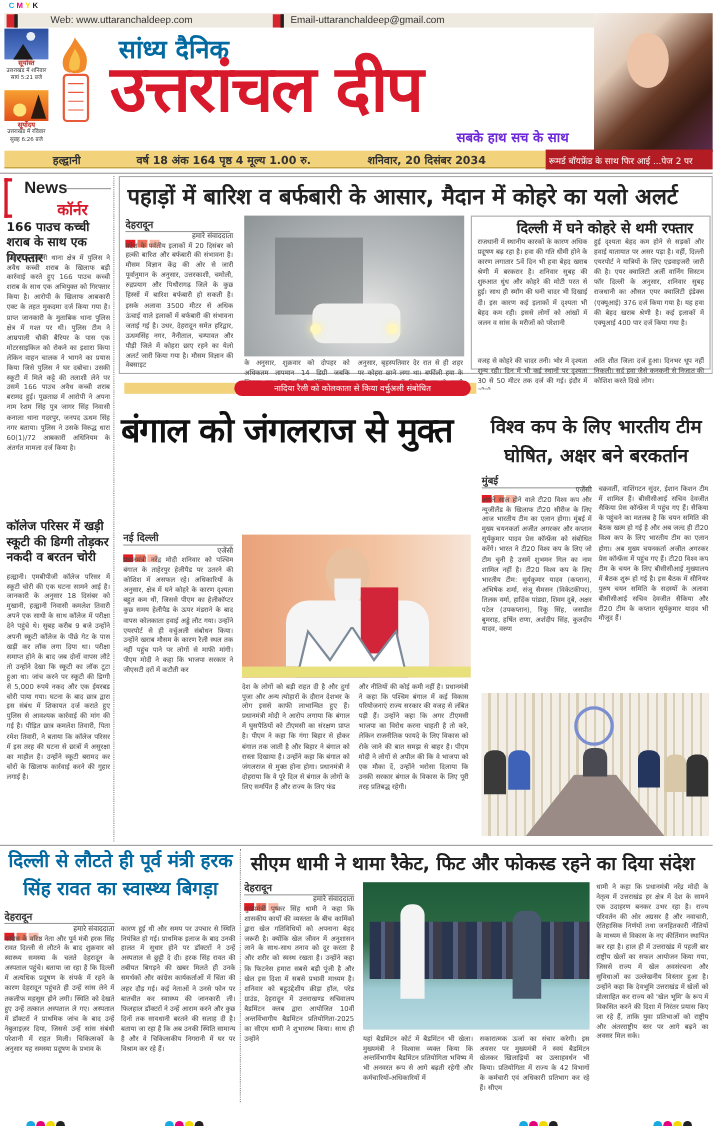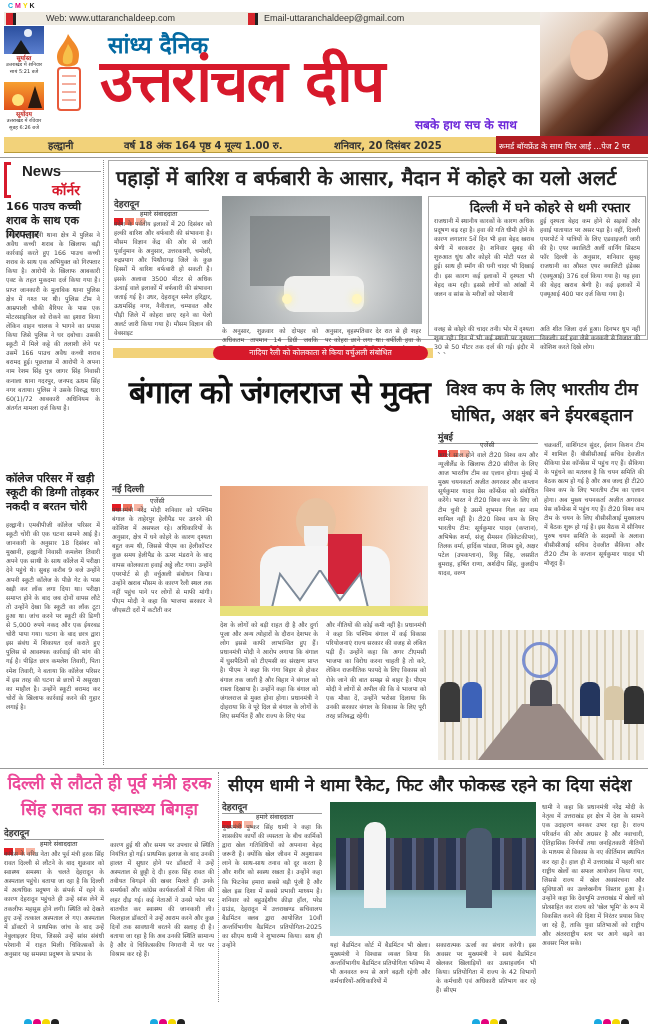--- a/index.html
+++ b/index.html
@@ -27,28 +27,28 @@
 .newsbox{left:4px;top:162px;width:97px;height:40px}
 .newsbox .br{position:absolute;left:0;top:0;width:7px;height:36px;border:3px solid #d7192b;border-right:none}
 .newsbox .n{position:absolute;left:18px;top:0;font:bold 15px "Liberation Sans",sans-serif;color:#222}
 .newsbox .k{position:absolute;left:48px;top:18px;font:bold 14px "DejaVu Sans",sans-serif;color:#d7192b}
 .h-left{left:6px;font:bold 11px "DejaVu Sans",sans-serif;line-height:14px;color:#222}
 .h-main{font:bold 20px "DejaVu Sans",sans-serif;color:#222;white-space:nowrap}
 .loc{font:bold 9px "DejaVu Sans",sans-serif;color:#333;border-bottom:1px solid #999}
 .dots{height:7px}
 .dots i{display:inline-block;width:9px;height:7px;margin-right:2px}
 .dots i:nth-child(1){background:#e31b23}.dots i:nth-child(2){background:#f0705b}.dots i:nth-child(3){background:#f8b7a6}
-.byline{font:6.5px "DejaVu Sans",sans-serif;color:#333;text-align:left}
+.byline{font:6.5px "DejaVu Sans",sans-serif;color:#333;text-align:right}
 .photo{overflow:hidden}
 .boxline{border:1px solid #aaa}
 .pill{left:213px;top:346px;width:215px;height:14px;background:#d7192b;color:#fff;border-radius:7px;font:7.5px "DejaVu Sans",sans-serif;text-align:center;line-height:14px}
 .pillbar{left:113px;top:348px;width:320px;height:10px;background:#f2d27a}
-.h-big{left:110px;top:372px;width:320px;font:bold 31px "DejaVu Sans",sans-serif;line-height:40px;color:#111;text-align:right;letter-spacing:-1px}
+.h-big{left:110px;top:372px;width:320px;font:bold 31px "DejaVu Sans",sans-serif;line-height:40px;color:#111;text-align:left;letter-spacing:-1px}
 .h-wc{left:436px;top:376px;width:212px;font:bold 17px "DejaVu Sans",sans-serif;line-height:26px;color:#222;text-align:center}
-.h-harak{left:2px;top:770px;width:215px;font:bold 17px "DejaVu Sans",sans-serif;line-height:26px;color:#ec4899;text-align:center}
+.h-harak{left:2px;top:770px;width:215px;font:bold 17px "DejaVu Sans",sans-serif;line-height:26px;color:#0369a1;text-align:center}
 .h-dhami{left:228px;top:773px;font:bold 17px "DejaVu Sans",sans-serif;color:#222;white-space:nowrap}
 .regm{bottom:4px;height:8px}
 .regm i{display:inline-block;width:8px;height:8px;border-radius:50%;margin-right:1px}
 .regm i:nth-child(1){background:#19a9e1}.regm i:nth-child(2){background:#e4007c}.regm i:nth-child(3){background:#f5d800}.regm i:nth-child(4){background:#222}
 </style>
 </head>
 <body>
 
 <div class="abs cmyk"><span>C</span><span>M</span><span>Y</span><span>K</span></div>
 
@@ -84,21 +84,21 @@
 <div class="abs mast">उत्तरांचल दीप</div>
 <div class="abs tag">सबके हाथ सच के साथ</div>
 
 <div class="abs actress">
     <div class="face"></div>
   </div>
 
 <div class="abs dateline">
   <span style="left:44px">हल्द्वानी</span>
   <span style="left:120px">वर्ष 18 अंक 164 पृष्ठ 4 मूल्य 1.00 रु.</span>
-  <span style="left:330px">शनिवार, 20 दिसंबर 2025</span>
+  <span style="left:330px">शनिवार, 20 दिसंबर 2034</span>
 </div>
 <div class="abs promo">रूमर्ड बॉयफ्रेंड के साथ फिर आई ...पेज 2 पर</div>
 
 <div class="abs hr" style="left:0;top:157px;width:648px;height:1px"></div>
 
 <div class="abs newsbox">
   <div class="br"></div>
   <div class="n">News</div>
   <div style="position:absolute;left:55px;top:9px;width:42px;height:1px;background:#999"></div>
   <div class="k">कॉर्नर</div>
@@ -143,21 +143,21 @@
   <div style="position:absolute;left:40px;top:60px;width:130px;height:60px;background:#f5f5f5;border-radius:20px 20px 0 0"></div>
   <div style="position:absolute;left:108px;top:48px;width:34px;height:60px;background:#d3253a"></div>
   <svg style="position:absolute;left:40px;top:84px" width="120" height="46">
       <path d="M10 46 L20 4 L40 30 L60 0 L80 30 L100 4 L110 46 Z" fill="#fff" stroke="#7d8a99" stroke-width="2"></path>
     </svg>
   <div style="position:absolute;left:0;bottom:0;width:208px;height:10px;background:#e8e07a"></div>
 </div>
 <div class="abs col-text" style="left:220px;top:620px;width:98px;height:145px">देश के लोगों को बड़ी राहत दी है और दुर्गा पूजा और अन्य त्योहारों के दौरान देशभर के लोग इससे काफी लाभान्वित हुए हैं। प्रधानमंत्री मोदी ने आरोप लगाया कि बंगाल में घुसपैठियों को टीएमसी का संरक्षण प्राप्त है। पीएम ने कहा कि गंगा बिहार से होकर बंगाल तक जाती है और बिहार ने बंगाल को रास्ता दिखाया है। उन्होंने कहा कि बंगाल को जंगलराज से मुक्त होना होगा। प्रधानमंत्री ने दोहराया कि वे पूरे दिल से बंगाल के लोगों के लिए समर्पित हैं और राज्य के लिए फंड</div>
 <div class="abs col-text" style="left:326px;top:620px;width:100px;height:145px">और नीतियों की कोई कमी नहीं है। प्रधानमंत्री ने कहा कि पश्चिम बंगाल में कई विकास परियोजनाएं राज्य सरकार की वजह से लंबित पड़ी हैं। उन्होंने कहा कि अगर टीएमसी भाजपा का विरोध करना चाहती है तो करे, लेकिन राजनीतिक फायदे के लिए विकास को रोके जाने की बात समझ से बाहर है। पीएम मोदी ने लोगों से अपील की कि वे भाजपा को एक मौका दें, उन्होंने भरोसा दिलाया कि उनकी सरकार बंगाल के विकास के लिए पूरी तरह प्रतिबद्ध रहेगी।</div>
 
-<div class="abs h-wc">विश्व कप के लिए भारतीय टीम घोषित, अक्षर बने ईयरबड्तान</div>
+<div class="abs h-wc">विश्व कप के लिए भारतीय टीम घोषित, अक्षर बने बरकर्तान</div>
 <div class="abs loc" style="left:438px;top:430px;width:100px">मुंबई</div>
 <div class="abs dots" style="left:438px;top:442px"><i></i><i></i><i></i></div>
 <div class="abs byline" style="left:480px;top:440px;width:58px">एजेंसी</div>
 <div class="abs col-text" style="left:438px;top:450px;width:100px;height:172px">अगले साल होने वाले टी20 विश्व कप और न्यूजीलैंड के खिलाफ टी20 सीरीज के लिए आज भारतीय टीम का एलान होगा। मुंबई में मुख्य चयनकर्ता अजीत अगरकर और कप्तान सूर्यकुमार यादव प्रेस कॉन्फ्रेंस को संबोधित करेंगे। भारत ने टी20 विश्व कप के लिए जो टीम चुनी है उसमें शुभमन गिल का नाम शामिल नहीं है। टी20 विश्व कप के लिए भारतीय टीम: सूर्यकुमार यादव (कप्तान), अभिषेक शर्मा, संजू सैमसन (विकेटकीपर), तिलक वर्मा, हार्दिक पांड्या, शिवम दुबे, अक्षर पटेल (उपकप्तान), रिंकू सिंह, जसप्रीत बुमराह, हर्षित राणा, अर्शदीप सिंह, कुलदीप यादव, वरुण</div>
 <div class="abs col-text" style="left:544px;top:440px;width:100px;height:182px">चक्रवर्ती, वाशिंगटन सुंदर, ईशान किशन टीम में शामिल हैं। बीसीसीआई सचिव देवजीत सैकिया प्रेस कॉन्फ्रेंस में पहुंच गए हैं। सैकिया के पहुंचने का मतलब है कि चयन समिति की बैठक खत्म हो गई है और अब जल्द ही टी20 विश्व कप के लिए भारतीय टीम का एलान होगा। अब मुख्य चयनकर्ता अजीत अगरकर प्रेस कॉन्फ्रेंस में पहुंच गए हैं। टी20 विश्व कप टीम के चयन के लिए बीसीसीआई मुख्यालय में बैठक शुरू हो गई है। इस बैठक में सीनियर पुरुष चयन समिति के सदस्यों के अलावा बीसीसीआई सचिव देवजीत सैकिया और टी20 टीम के कप्तान सूर्यकुमार यादव भी मौजूद हैं।</div>
 <div class="abs photo" style="left:438px;top:630px;width:206px;height:130px;background:repeating-linear-gradient(90deg,#f2eee6 0 6px,#d9cfb8 6px 8px)">
   <div style="position:absolute;left:84px;top:12px;width:36px;height:36px;border-radius:50%;border:3px solid #7b8fd0"></div>
   <div style="position:absolute;left:40px;top:74px;width:126px;height:56px;background:#9a8b86;clip-path:polygon(35% 0,65% 0,100% 100%,0 100%)"></div>
   <div style="position:absolute;left:2px;top:52px;width:20px;height:40px;background:#3a3a3a;border-radius:8px 8px 0 0"></div>
   <div style="position:absolute;left:24px;top:52px;width:20px;height:36px;background:#3d62b8;border-radius:8px 8px 0 0"></div>

